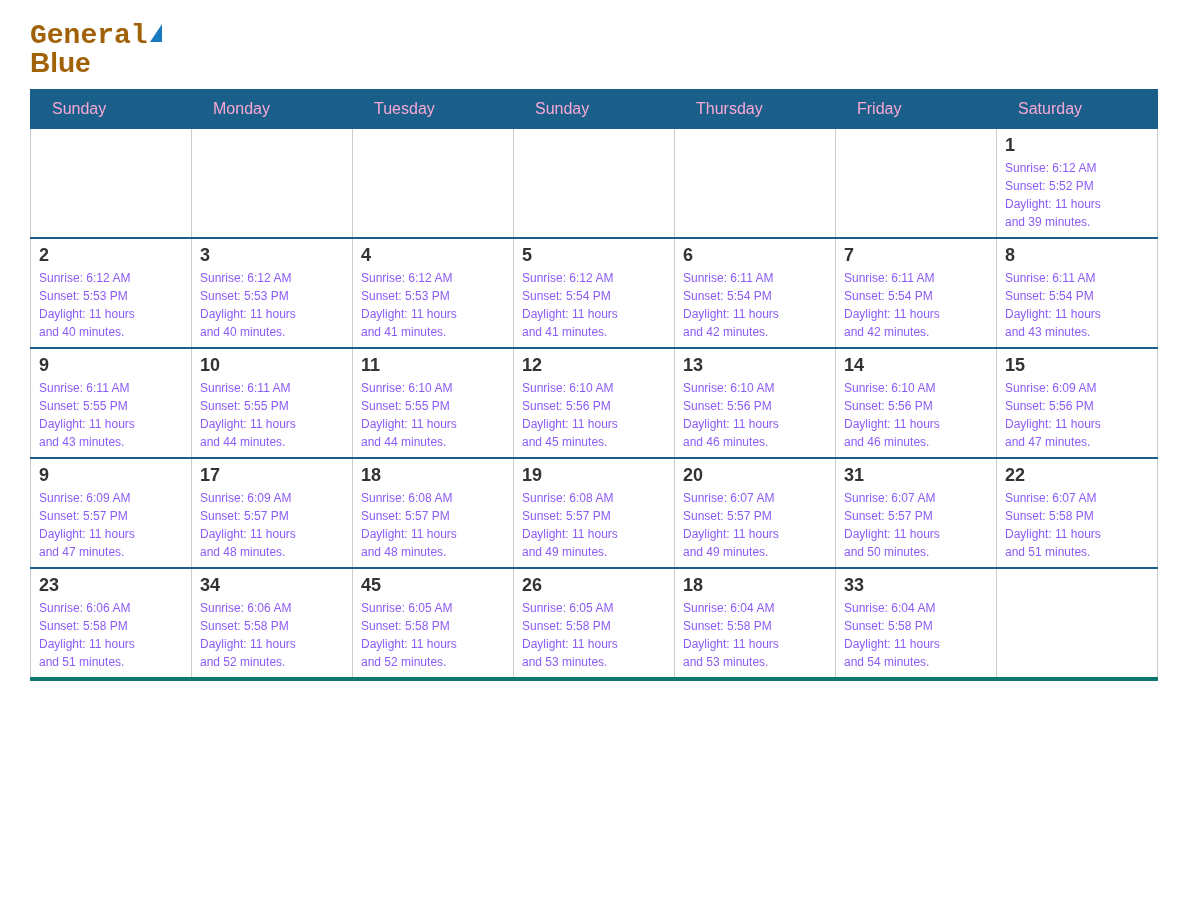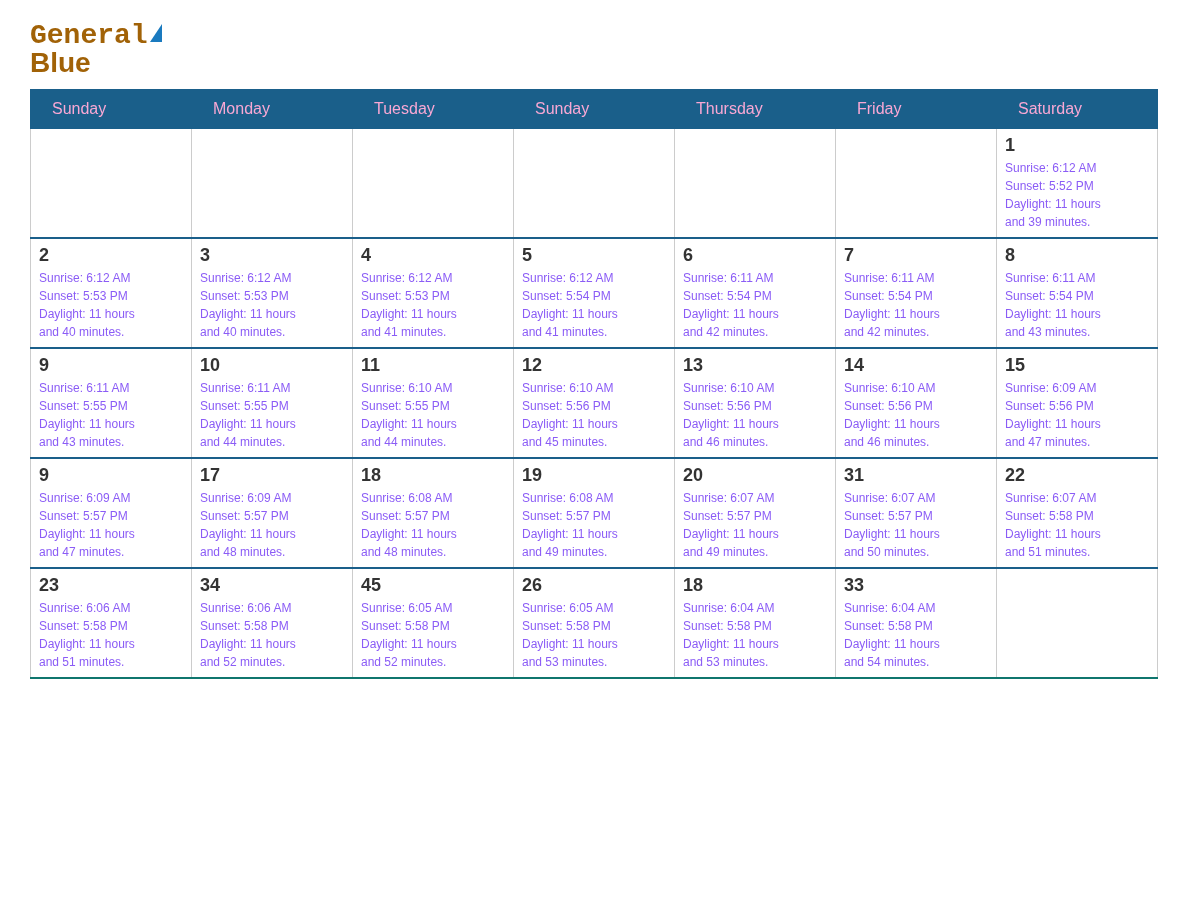--- a/index.html
+++ b/index.html
@@ -95,21 +95,21 @@
       background-color: #fff;
     }
     tbody tr {
       border-bottom: 2px solid #1a5f8a;
     }
     
     tbody tr td {
       border-bottom: 1px solid #bbb;
     }
     tbody tr:last-child td {
-      border-bottom: 2px solid #0f766e;
+      border-bottom: 4px solid #0f766e;
     }
   </style>
 </head>
 <body>
 
 <div class="header">
   <div class="logo">
     <div class="logo-text">
       <span class="logo-general">General</span>
       <div class="logo-triangle"></div>

